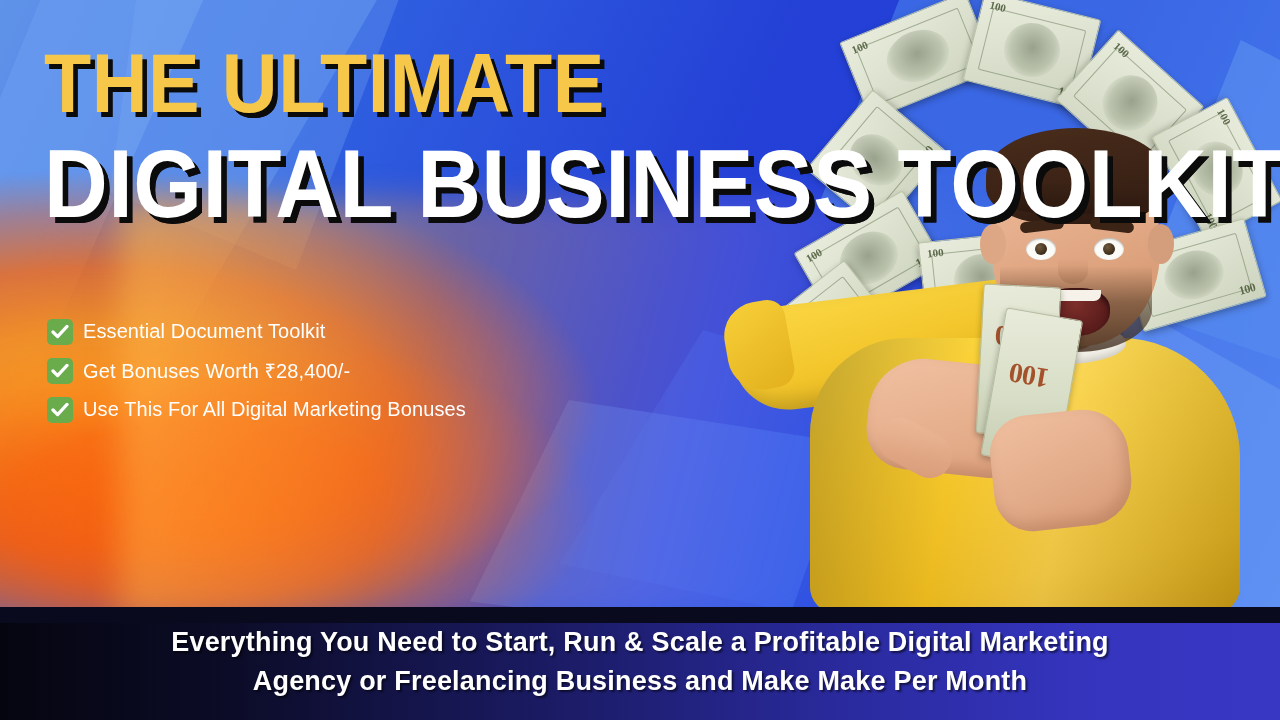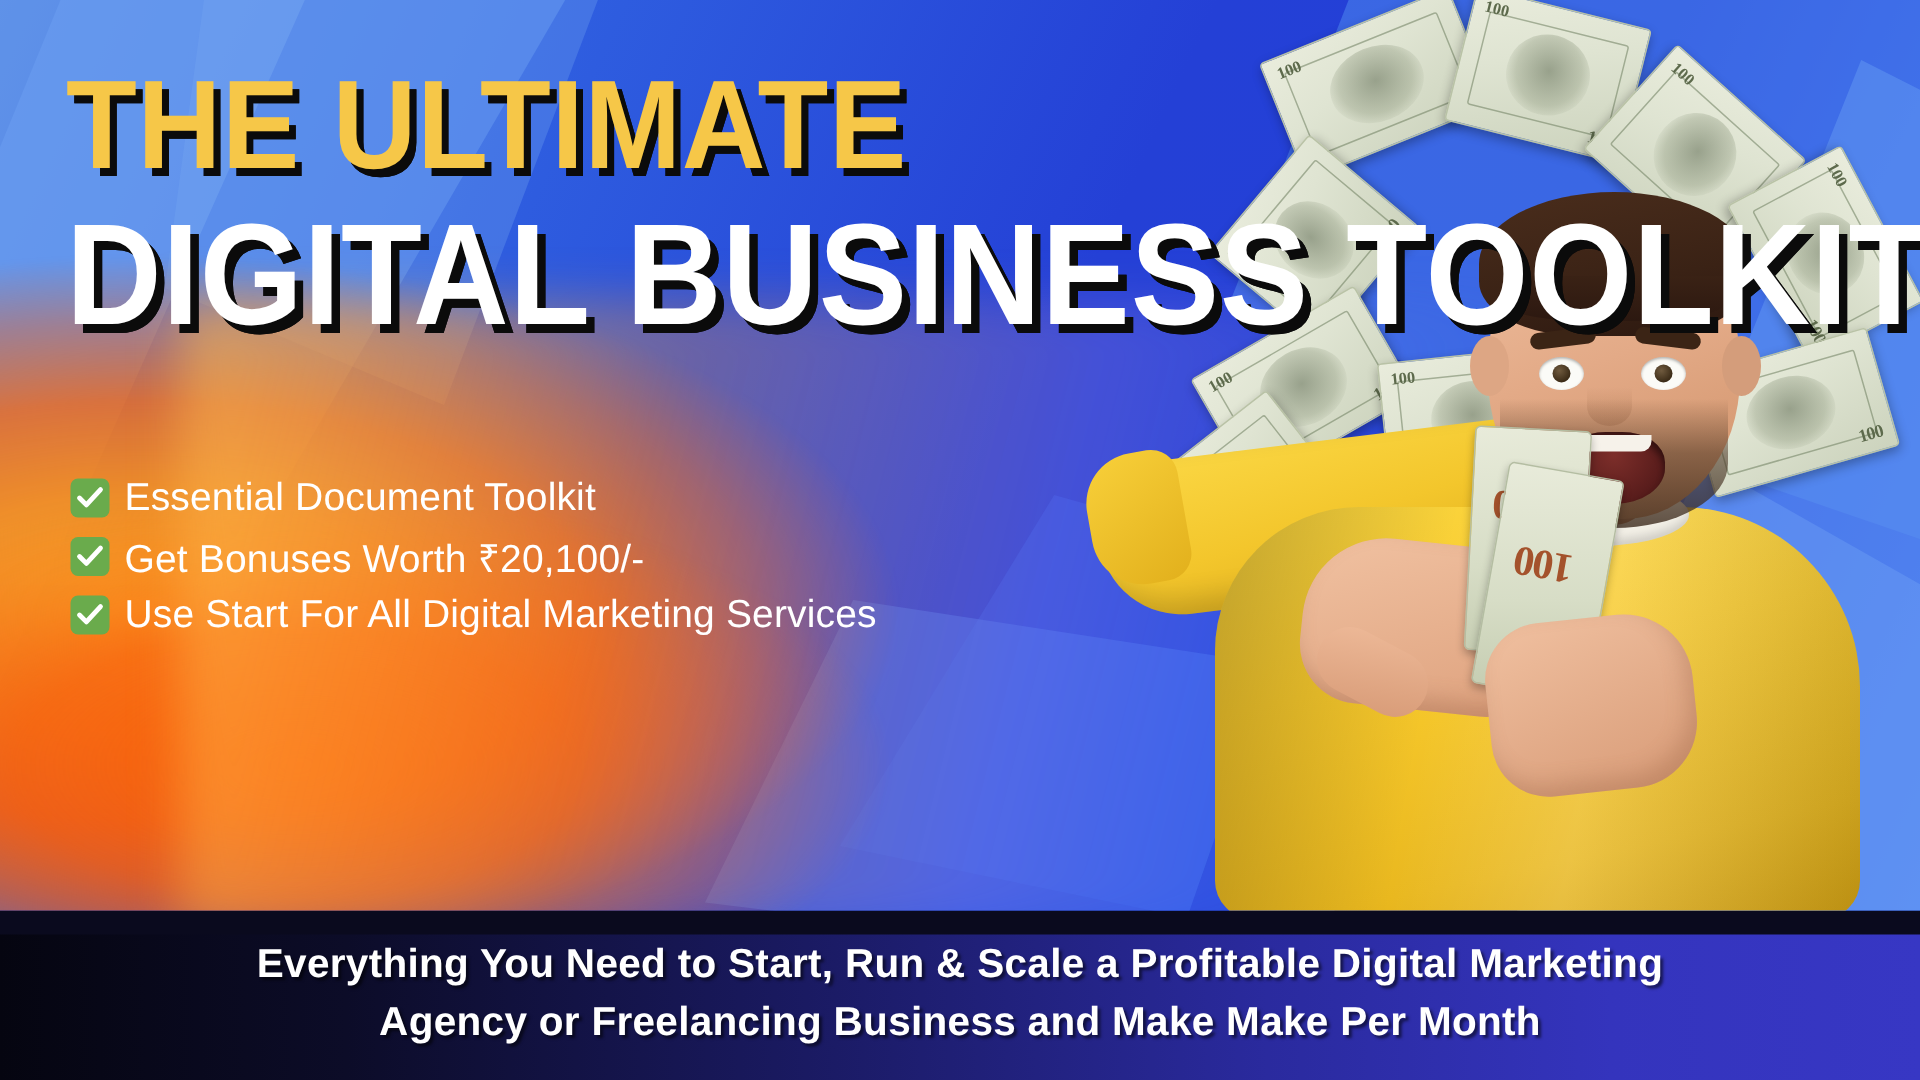--- a/index.html
+++ b/index.html
@@ -92,21 +92,21 @@
   
   .bullets{ position:absolute; left:47px; top:312px; z-index:6; }
   .bullet{ display:flex; align-items:center; height:39px; }
   .tick{
     width:26px; height:26px; flex:none; border-radius:5px;
     background:#6aab4c; position:relative; margin-right:10px;
   }
   .tick svg{ position:absolute; left:4px; top:5px; }
   .bullet-text{
     font-family:"Liberation Sans Narrow","Liberation Sans", sans-serif;
-    font-size:26px; font-weight:400; color:#ffffff; white-space:nowrap;
+    font-size:20px; font-weight:400; color:#ffffff; white-space:nowrap;
     letter-spacing:.1px;
   }
 
   
   .photo{ position:absolute; right:0; top:0; width:620px; height:607px; z-index:5; }
 
   .bill{
     position:absolute;
     background:
       linear-gradient(160deg,#e9ecdc 0%,#dfe4d2 40%,#ccd3bd 100%);
@@ -384,31 +384,31 @@
         <span class="bullet-text">Essential Document Toolkit</span>
       </div>
 
 
       <div class="bullet">
         <span class="tick">
           <svg width="18" height="16" viewBox="0 0 18 16" aria-hidden="true">
             <path d="M2 8 L6.6 12.6 L16 2.4" fill="none" stroke="#ffffff" stroke-width="3.2" stroke-linecap="round" stroke-linejoin="round"></path>
           </svg>
         </span>
-        <span class="bullet-text">Get Bonuses Worth ₹20,100/-</span>
+        <span class="bullet-text">Get Bonuses Worth ₹28,400/-</span>
       </div>
 
 
       <div class="bullet">
         <span class="tick">
           <svg width="18" height="16" viewBox="0 0 18 16" aria-hidden="true">
             <path d="M2 8 L6.6 12.6 L16 2.4" fill="none" stroke="#ffffff" stroke-width="3.2" stroke-linecap="round" stroke-linejoin="round"></path>
           </svg>
         </span>
-        <span class="bullet-text">Use Start For All Digital Marketing Services</span>
+        <span class="bullet-text">Use This For All Digital Marketing Bonuses</span>
       </div>
 
     </div>
   </div>
 
   <div class="caption">
     <div class="caption-inner">
       <div class="caption-line">Everything You Need to Start, Run &amp; Scale a Profitable Digital Marketing</div>
       <div class="caption-line">Agency or Freelancing Business and Make Make Per Month</div>
     </div>

